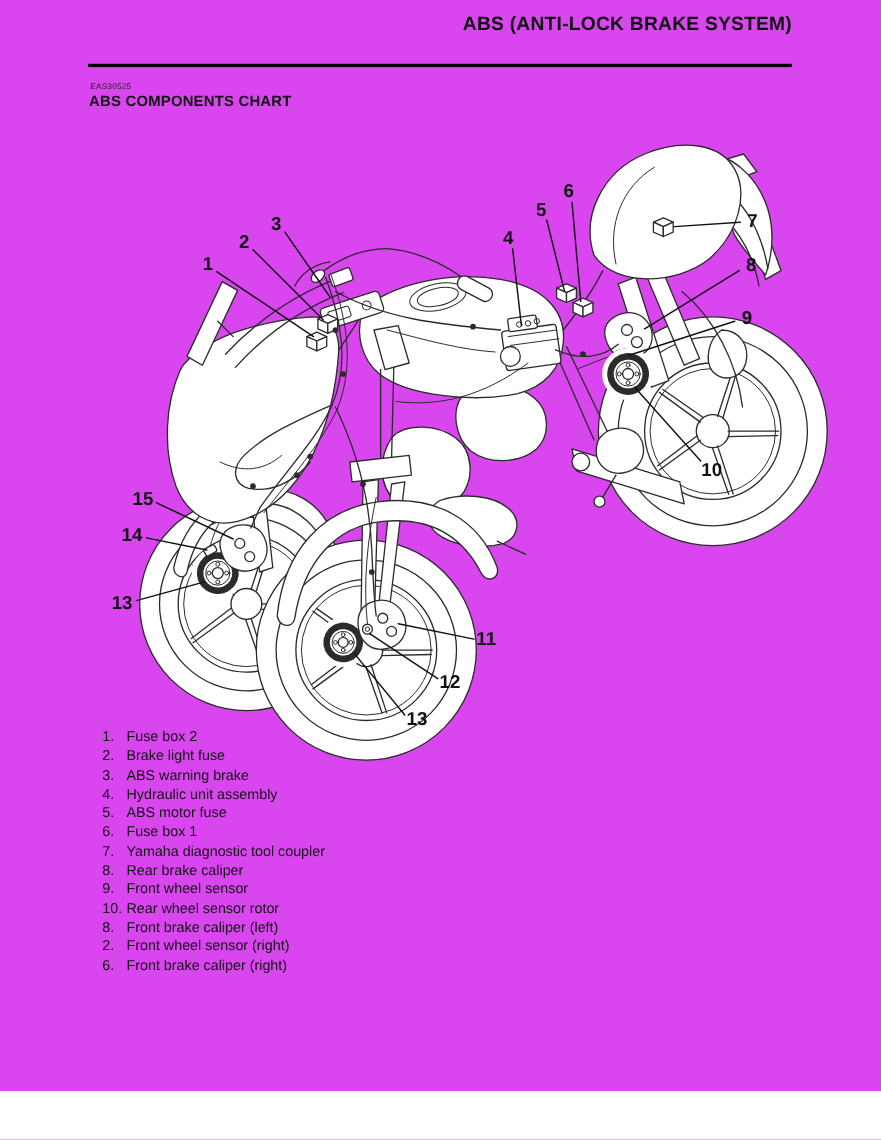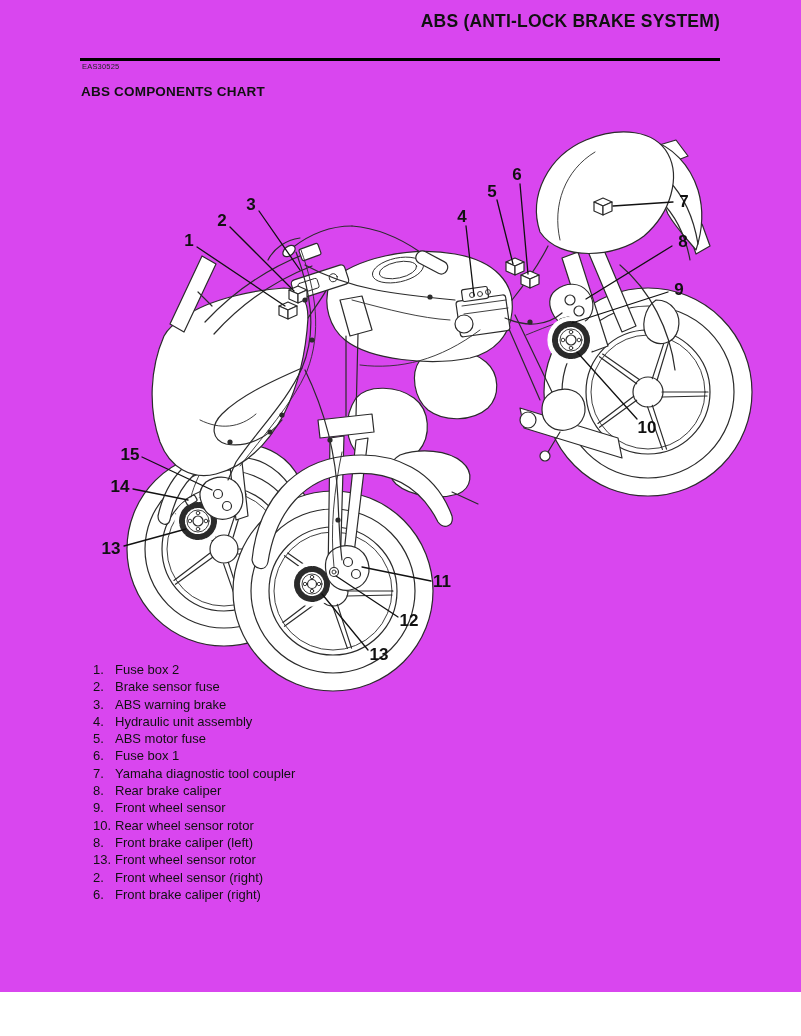--- a/index.html
+++ b/index.html
@@ -1,21 +1,21 @@
 <!DOCTYPE html>
 <html><head>
 <meta charset="utf-8">
 <style>
   html,body{margin:0;padding:0;background:#fff;}
   .page{position:relative;width:801px;height:992px;background:#d946ef;overflow:hidden;
         font-family:"Liberation Sans",sans-serif;color:#111;}
   .hdr-title{position:absolute;top:11px;right:81px;font-size:17.5px;font-weight:bold;
              letter-spacing:.2px;white-space:nowrap;}
   .rule{position:absolute;left:80px;top:58px;width:640px;height:3px;background:#000;}
-  .sec-code{position:absolute;left:82px;top:62px;font-size:7.5px;letter-spacing:.2px;color:#222;}
+  .sec-code{position:absolute;left:82px;top:74px;font-size:7.5px;letter-spacing:.2px;color:#222;}
   .sec-title{position:absolute;left:81px;top:84px;font-size:13.5px;font-weight:bold;letter-spacing:.2px;}
   svg.fig{position:absolute;left:0;top:0;}
   .fig path,.fig line,.fig circle,.fig rect,.fig ellipse,.fig polygon,.fig polyline
        {stroke:#2b2b2b;stroke-width:1.2;fill:none;stroke-linecap:round;stroke-linejoin:round;}
   .fig .w{fill:#fff;}
   .fig .wb{fill:#fff;stroke:#fff;}
   .fig .teeth{stroke-width:6;stroke-dasharray:2.6 2.2;}
   .fig .thin{stroke-width:.9;}
   .fig .dot{fill:#2b2b2b;stroke:none;}
   .fig .lead{stroke:#111;stroke-width:1.3;}
@@ -315,21 +315,21 @@
   </svg>
 
   <div class="parts-list">
   <div class="row">
     <span class="num">1.</span>
     <span class="lbl">Fuse box 2</span>
   </div>
 
   <div class="row">
     <span class="num">2.</span>
-    <span class="lbl">Brake sensor fuse</span>
+    <span class="lbl">Brake light fuse</span>
   </div>
 
   <div class="row">
     <span class="num">3.</span>
     <span class="lbl">ABS warning brake</span>
   </div>
 
   <div class="row">
     <span class="num">4.</span>
     <span class="lbl">Hydraulic unit assembly</span>
@@ -364,24 +364,20 @@
     <span class="num">10.</span>
     <span class="lbl">Rear wheel sensor rotor</span>
   </div>
 
   <div class="row">
     <span class="num">8.</span>
     <span class="lbl">Front brake caliper (left)</span>
   </div>
 
 
-  <div class="row">
-    <span class="num">13.</span>
-    <span class="lbl">Front wheel sensor rotor</span>
-  </div>
 
   <div class="row">
     <span class="num">2.</span>
     <span class="lbl">Front wheel sensor (right)</span>
   </div>
 
   <div class="row">
     <span class="num">6.</span>
     <span class="lbl">Front brake caliper (right)</span>
   </div>

